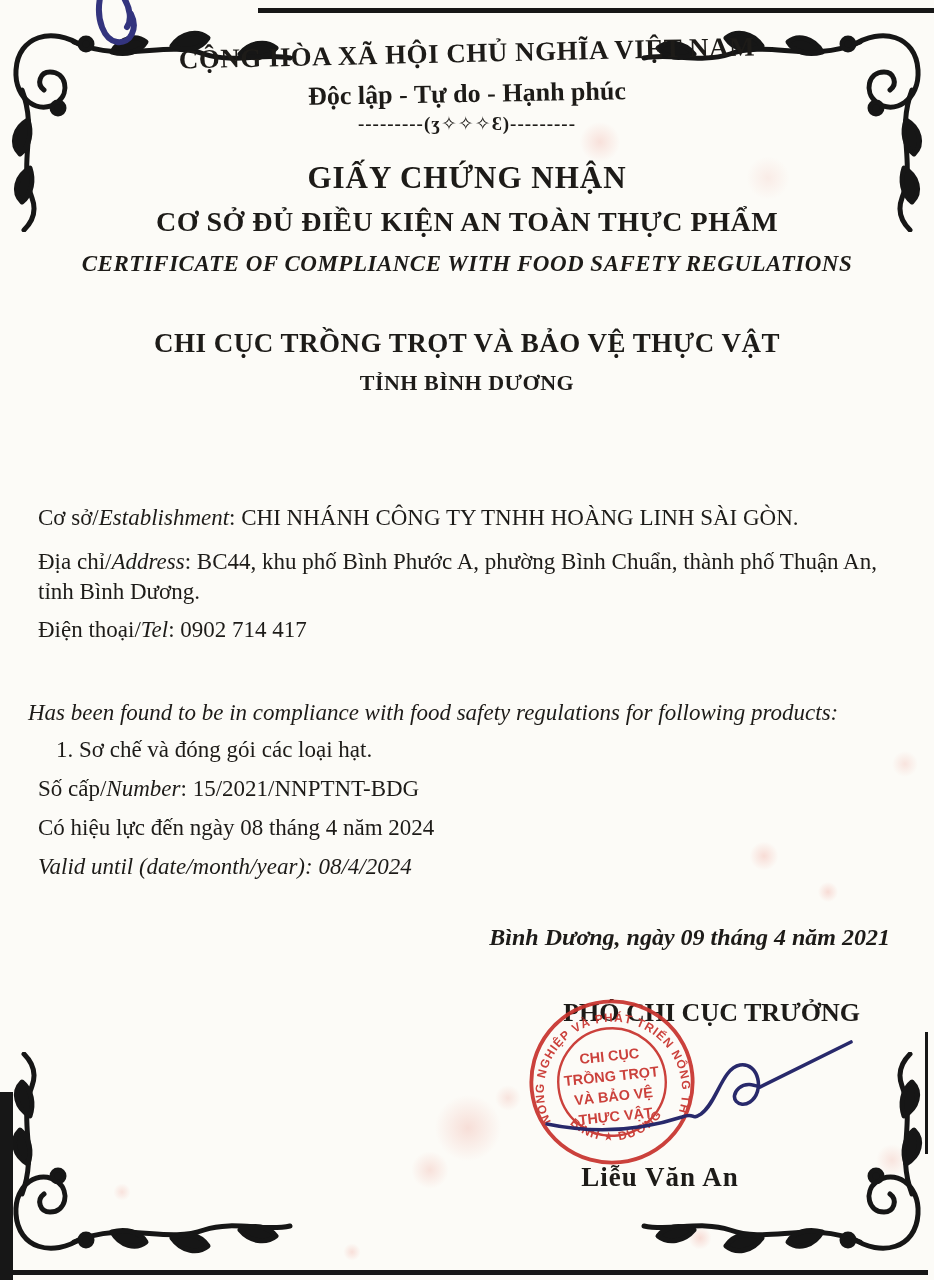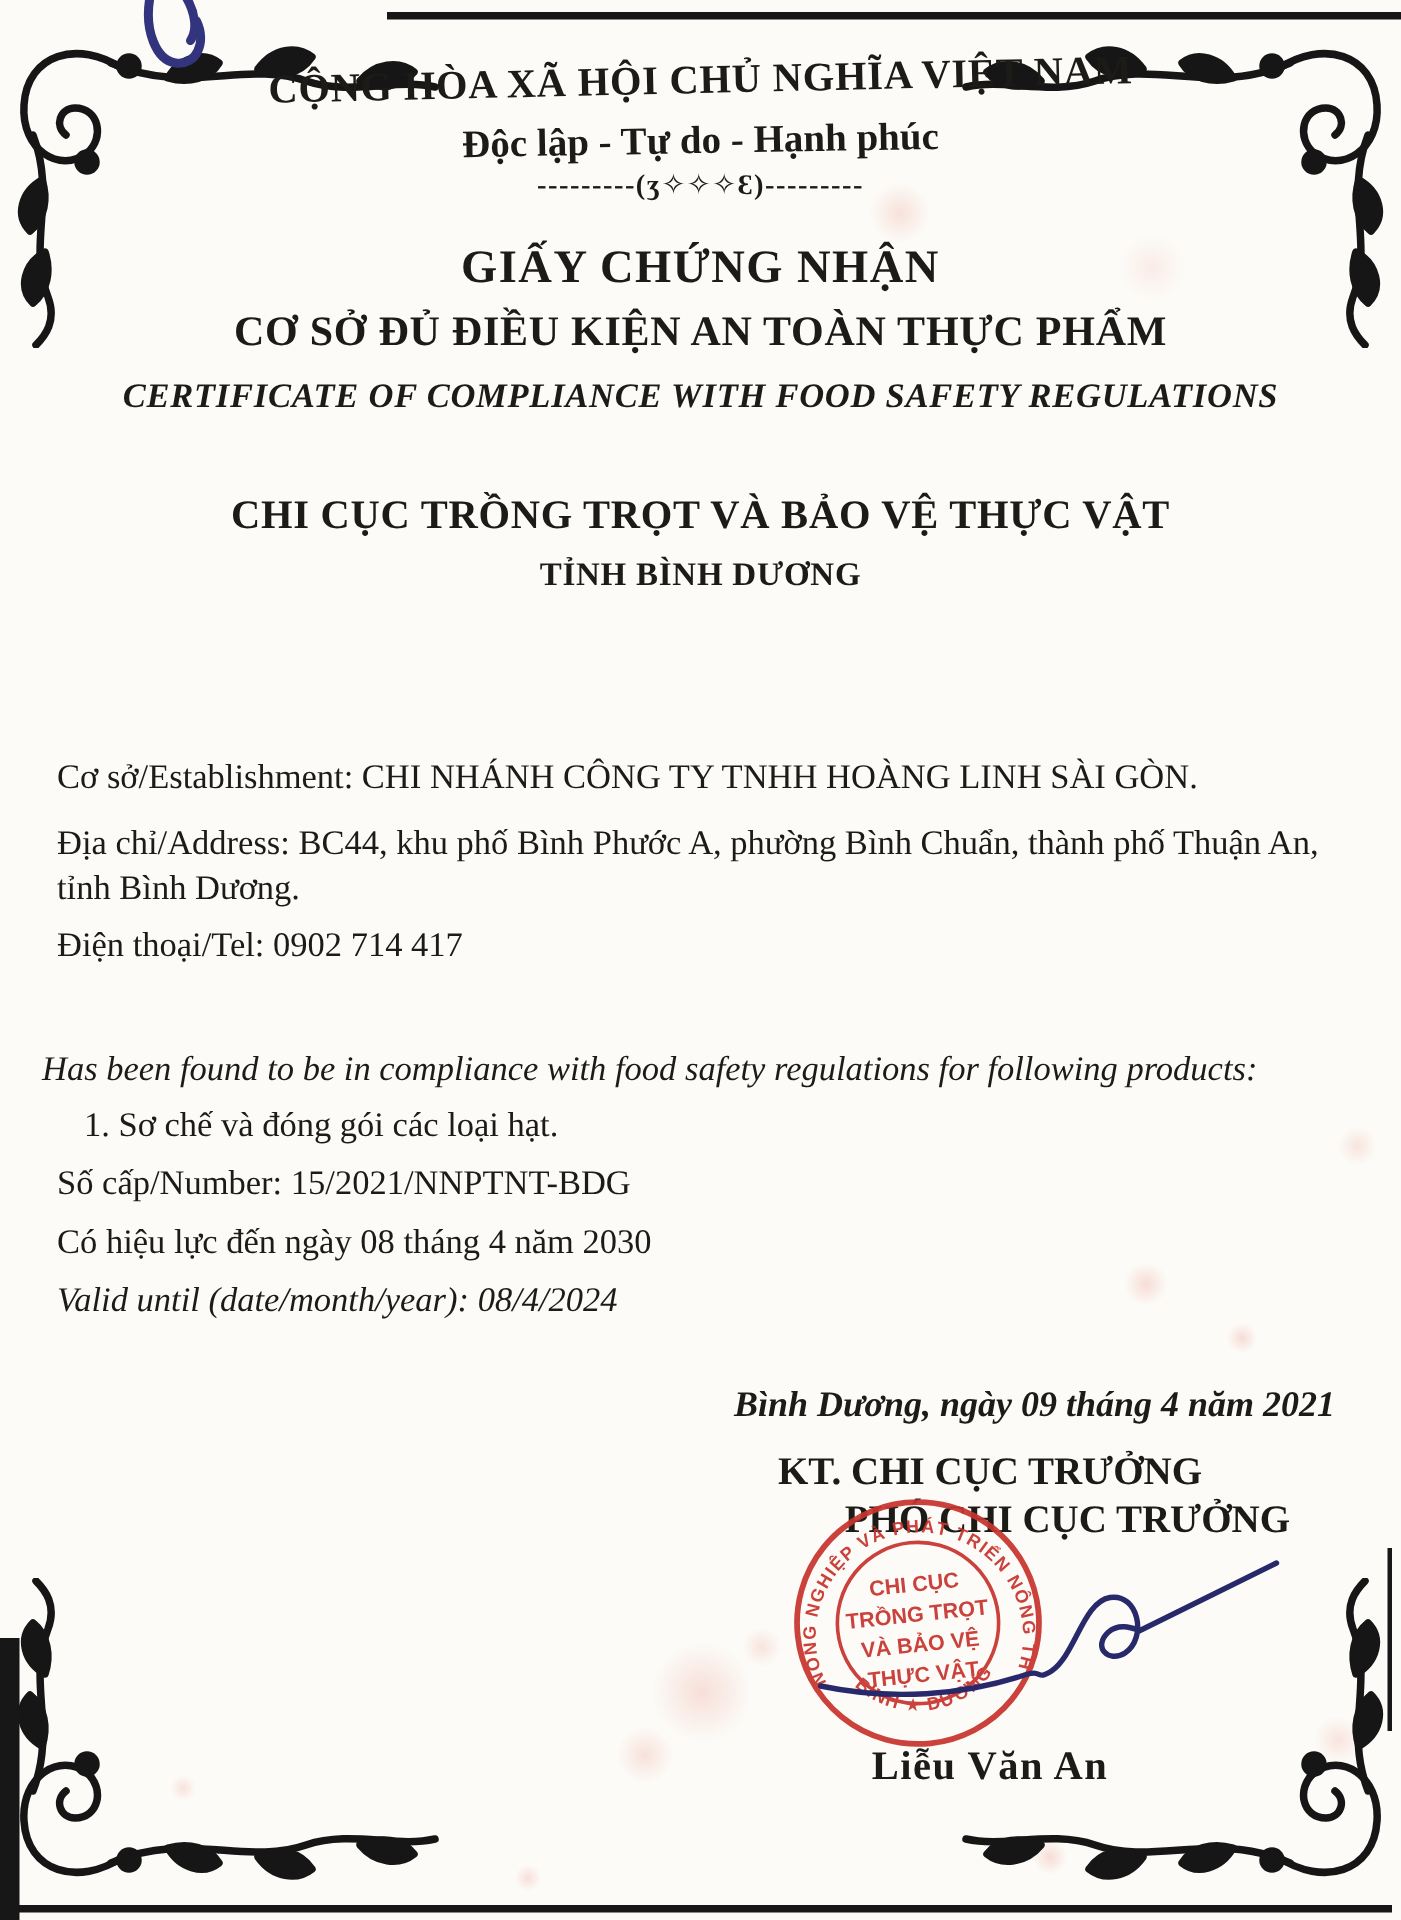--- a/index.html
+++ b/index.html
@@ -19,21 +19,21 @@
       radial-gradient(circle 26px at 430px 1170px, rgba(243,199,190,.5), rgba(243,199,190,0) 72%),
       radial-gradient(circle 18px at 508px 1098px, rgba(243,199,190,.45), rgba(243,199,190,0) 72%),
       radial-gradient(circle 22px at 892px 1160px, rgba(243,193,184,.4), rgba(243,193,184,0) 72%),
       radial-gradient(circle 16px at 700px 1238px, rgba(243,189,180,.5), rgba(243,189,180,0) 72%),
       radial-gradient(circle 12px at 352px 1252px, rgba(243,189,180,.45), rgba(243,189,180,0) 72%),
       radial-gradient(circle 12px at 122px 1192px, rgba(243,189,180,.4), rgba(243,189,180,0) 72%);
   }
   .content{position:absolute;inset:0;z-index:2;}
   .abs{position:absolute;margin:0;}
   .center{left:0;right:0;text-align:center;}
-  .i{}
+  .i{font-style:italic;}
   .nat1{top:38px;font-size:27px;font-weight:bold;letter-spacing:.5px;transform:rotate(-1.3deg);}
   .nat2{top:79px;font-size:26px;font-weight:bold;transform:rotate(-1deg);}
   .divider{top:112px;font-size:19px;font-weight:bold;letter-spacing:1px;font-family:"Liberation Serif","DejaVu Sans",serif;}
   .title-vn1{top:160px;font-size:31px;font-weight:bold;letter-spacing:1px;}
   .title-vn2{top:206px;font-size:28px;font-weight:bold;letter-spacing:.5px;}
   .title-en{top:251px;font-size:23px;font-weight:bold;font-style:italic;letter-spacing:.5px;}
   .agency1{top:328px;font-size:27px;font-weight:bold;letter-spacing:.5px;}
   .agency2{top:370px;font-size:22px;font-weight:bold;letter-spacing:.5px;}
   .cert-head{top:452px;font-size:25px;font-weight:bold;letter-spacing:.5px;}
   .field{left:38px;right:26px;font-size:23px;line-height:30px;}
@@ -141,25 +141,24 @@
     </p>
 
     <p class="abs field f-comp-en">Has been found to be in compliance with food safety regulations for following products:</p>
     <p class="abs field f-prod">1. Sơ chế và đóng gói các loại hạt.</p>
 
     <p class="abs field f-num">
       <span>Số cấp/</span><span class="i">Number</span><span>:</span>
       <span>15/2021/NNPTNT-BDG</span>
     </p>
 
-    <p class="abs field f-valid-vn">Có hiệu lực đến ngày 08 tháng 4 năm 2030</p>
+    <p class="abs field f-valid-vn">Có hiệu lực đến ngày 08 tháng 4 năm 2024</p>
     <p class="abs field f-valid-en">Valid until (date/month/year): 08/4/2024</p>
 
     <p class="abs place-date">Bình Dương, ngày 09 tháng 4 năm 2021</p>
-    <p class="abs kt1">KT. CHI CỤC TRƯỞNG</p>
     <p class="abs kt2">PHÓ CHI CỤC TRƯỞNG</p>
     <p class="abs signer-name">Liễu Văn An</p>
   </div>
 
   <svg class="abs stamp-svg" viewBox="0 0 200 200">
     <defs>
       <path id="arcTop" d="M 34,138 A 72,72 0 1 1 166,138"></path>
       <path id="arcBottom" d="M 44,128 A 64,64 0 0 0 156,128"></path>
     </defs>
     <circle cx="100" cy="100" r="84" fill="none" stroke="#c8342e" stroke-width="4"></circle>

